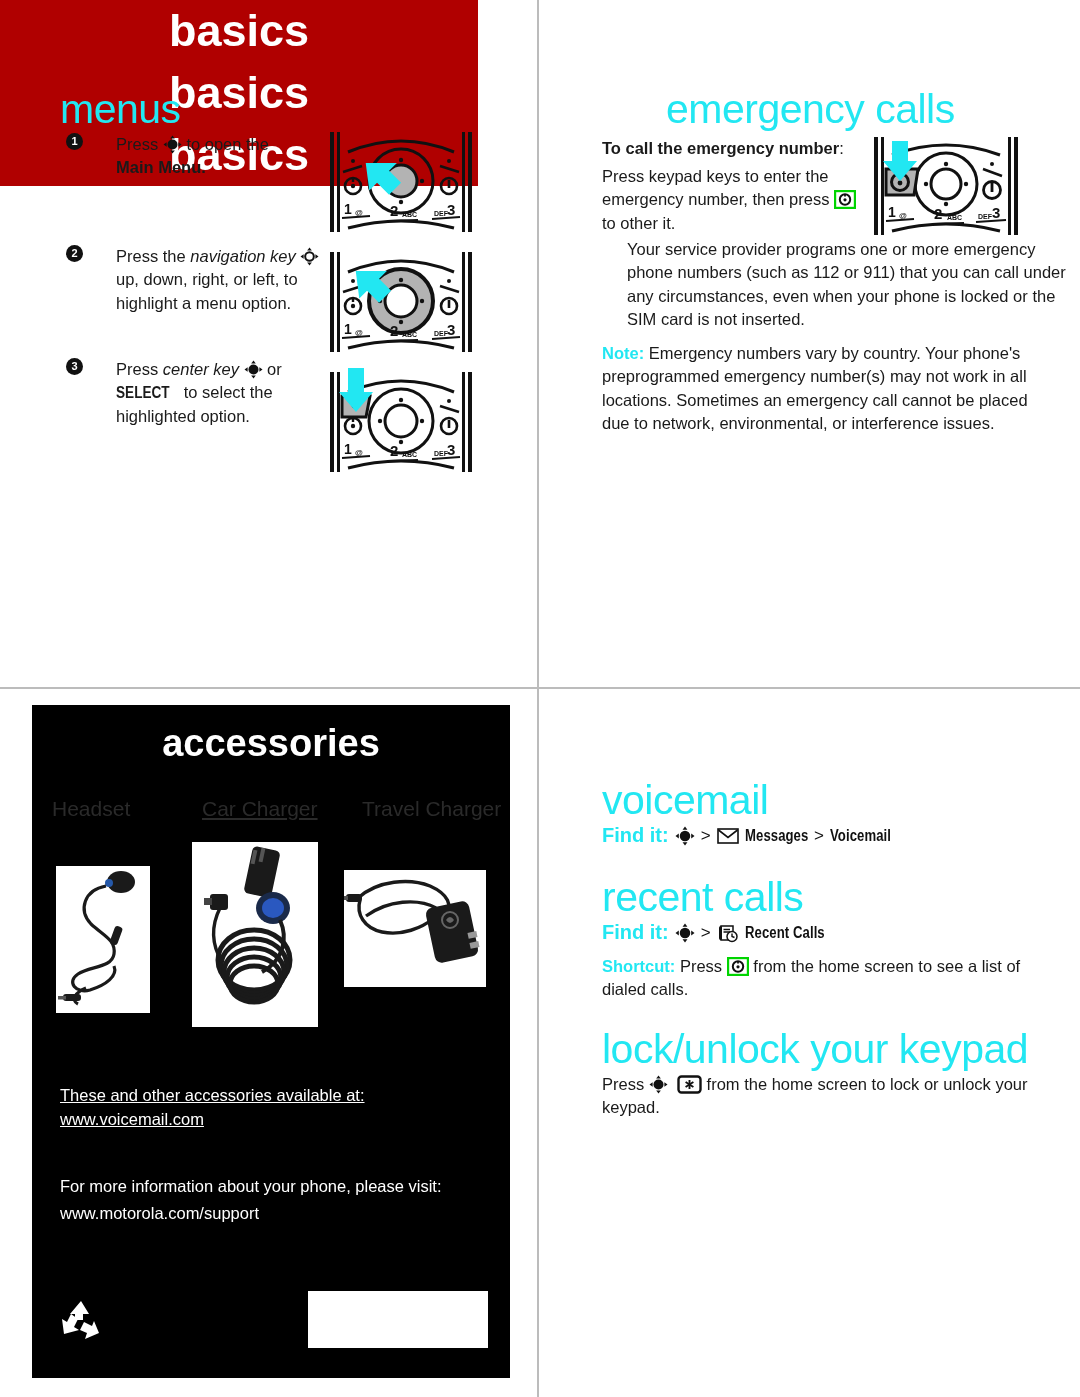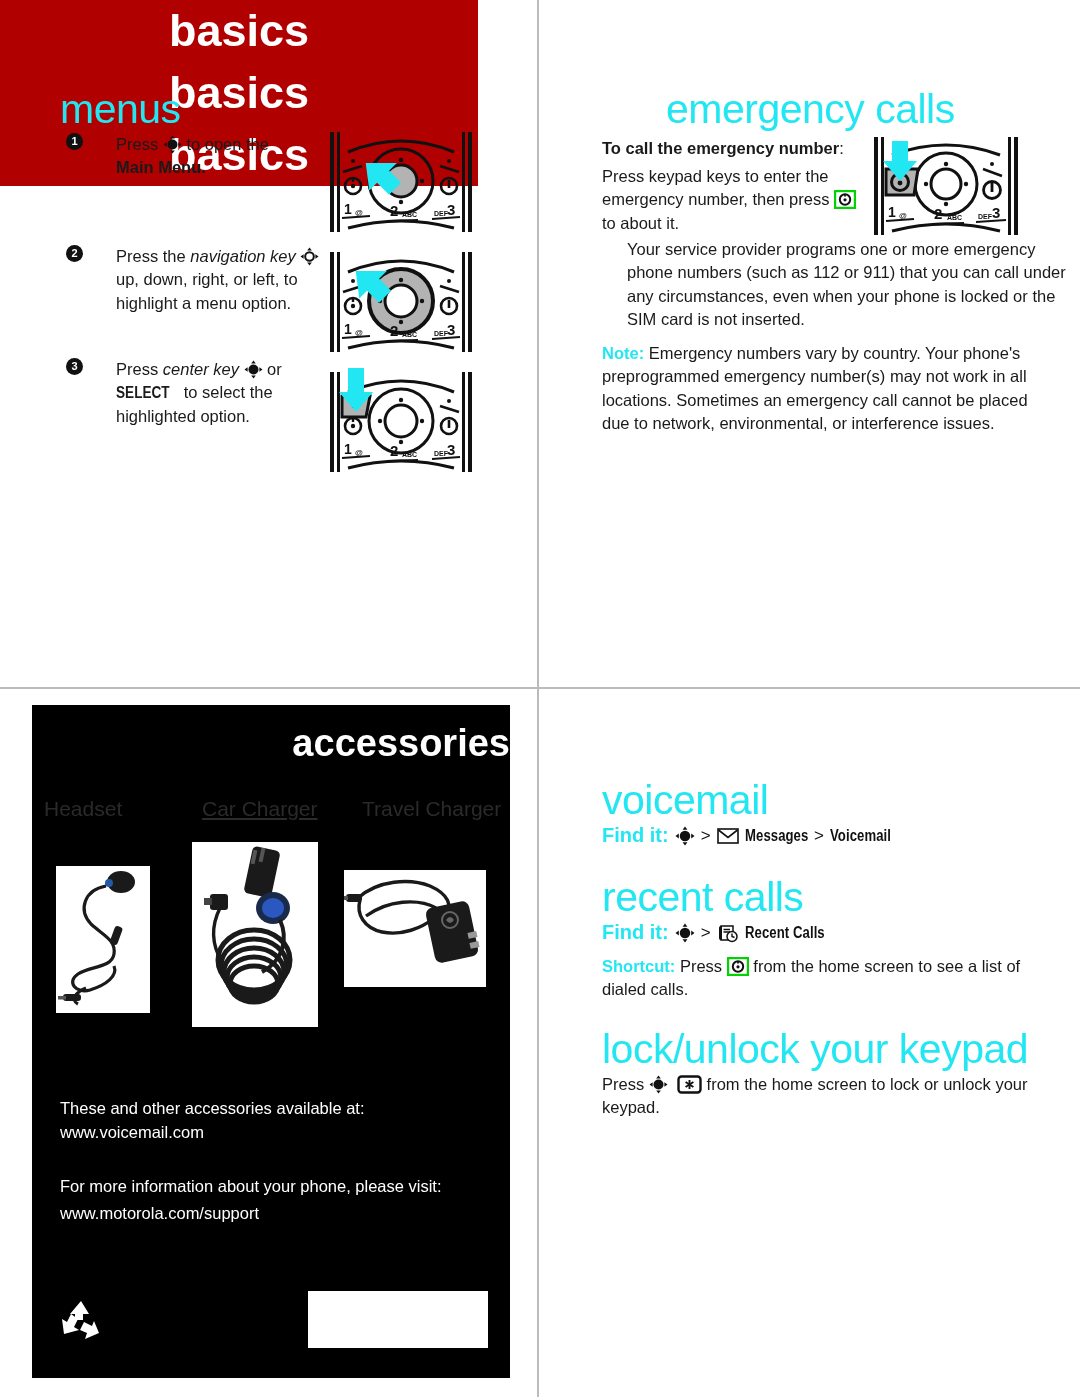--- a/index.html
+++ b/index.html
@@ -77,21 +77,21 @@
 
   
   .acc-panel {
     position: absolute;
     left: 32px; top: 705px;
     width: 478px; height: 673px;
     background: #000000;
   }
   .acc-title {
     color: #ffffff; font-weight: bold; font-size: 38px;
-    text-align: right; margin-top: 17px;
+    text-align: center; margin-top: 17px;
   }
   .acc-labels {
     position: absolute; top: 92px; left: 0; width: 478px;
     display: flex;
   }
   .acc-label {
     color: #2a2a2a;
     font-size: 21px;
     text-align: left;
   }
@@ -330,21 +330,21 @@
 
   <div class="body-txt" style="position:absolute;left:602px;top:165px;width:256px;">
     <span>Press keypad keys to enter the emergency number, then press</span>
     <span class="glyph">
       <svg width="22" height="19" viewBox="0 0 22 19">
         <rect x="1" y="1" width="20" height="17" fill="#fff" stroke="#00d400" stroke-width="2.4"></rect>
         <circle cx="11" cy="9.5" r="5.2" fill="none" stroke="#111" stroke-width="2"></circle>
         <circle cx="11" cy="9.8" r="1.6" fill="#111"></circle>
         <path d="M11 4 L11 6.6" stroke="#111" stroke-width="1.8"></path>
       </svg>
-    </span><span>to about it.</span>
+    </span><span>to other it.</span>
   </div>
 
   <div class="body-txt" style="position:absolute;left:602px;top:238px;width:440px;margin-left:25px;">Your service provider programs one or more emergency phone numbers (such as 112 or 911) that you can call under any circumstances, even when your phone is locked or the SIM card is not inserted.</div>
 
   <div class="body-txt" style="position:absolute;left:602px;top:342px;width:442px;">
     <span class="cyanbold">Note:</span>
     <span>Emergency numbers vary by country. Your phone's preprogrammed emergency number(s) may not work in all locations. Sometimes an emergency call cannot be placed due to network, environmental, or interference issues.</span>
   </div>
 
   <div class="phone-ill" style="left:870px;top:133px;">
@@ -380,21 +380,21 @@
       <text x="122" y="85" font-family="Liberation Sans, sans-serif" font-size="15" font-weight="bold" fill="#111">3</text>
       <path d="M106 89 L136 87" stroke="#111" stroke-width="2"></path>
       <path d="M22 8 L38 8 L38 28 L47 28 L30 48 L13 28 L22 28 Z" fill="#22e7f2"></path>
     </svg>
   </div>
 
   <div class="acc-panel">
     <div class="acc-title">accessories</div>
 
     <div class="acc-labels">
-      <div class="acc-label" style="width:170px;padding-left:12px;">Headset</div>
+      <div class="acc-label" style="width:170px;padding-left:20px;">Headset</div>
       <div class="acc-label" style="width:160px;text-decoration:underline;">Car Charger</div>
       <div class="acc-label" style="width:148px;">Travel Charger</div>
     </div>
 
     <div class="acc-imgs">
 
       <div class="acc-img" style="left:24px;top:28px;width:94px;height:147px;">
         <svg width="94" height="147" viewBox="0 0 94 147">
           <ellipse cx="65" cy="16" rx="14" ry="11" fill="#1a1a1a"></ellipse>
           <circle cx="53" cy="17" r="4" fill="#2558a8"></circle>
@@ -436,21 +436,21 @@
           <rect x="-2" y="26" width="6" height="4" fill="#555"></rect>
           <rect x="86" y="34" width="44" height="56" rx="7" fill="#1a1a1a" transform="rotate(-12 108 62)"></rect>
           <circle cx="106" cy="50" r="8" fill="none" stroke="#666" stroke-width="2"></circle>
           <path d="M102 50 Q106 44 110 50 Q106 56 102 50" fill="#666"></path>
           <rect x="124" y="62" width="9" height="6" fill="#999" transform="rotate(-12 128 65)"></rect>
           <rect x="126" y="72" width="9" height="6" fill="#999" transform="rotate(-12 130 75)"></rect>
         </svg>
       </div>
     </div>
 
-    <div class="acc-note" style="left:28px;top:392px;width:430px;">
+    <div class="acc-note" style="left:28px;top:379px;width:430px;text-decoration:underline;">
       <div>These and other accessories available at:</div>
       <div>www.voicemail.com</div>
     </div>
 
     <div class="acc-note" style="left:28px;top:468px;width:450px;line-height:1.65;">
       <div>For more information about your phone, please visit:</div>
       <div>www.motorola.com/support</div>
     </div>
   </div>
 

